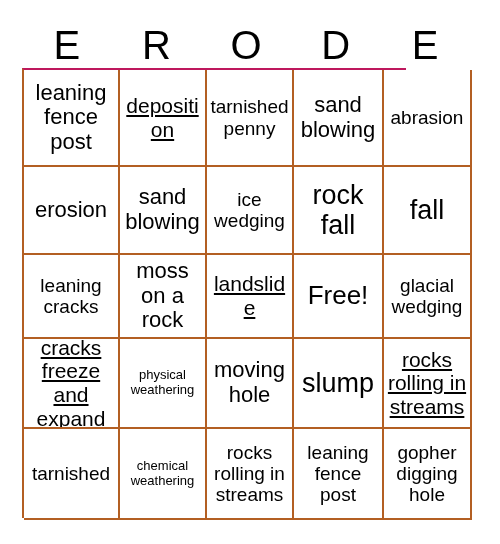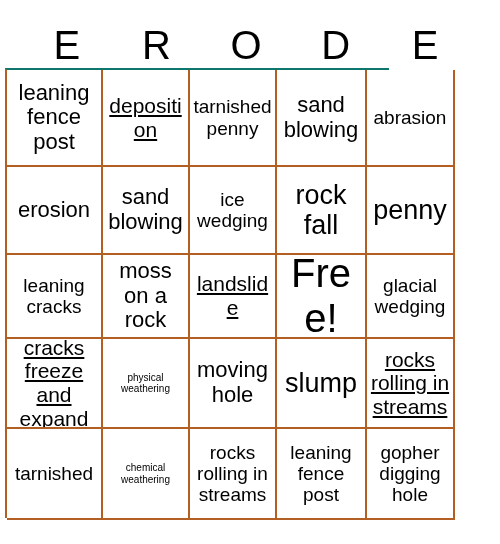--- a/index.html
+++ b/index.html
@@ -39,26 +39,26 @@
     color: #000000;
     font-weight: 400;
     font-family: "Liberation Sans", sans-serif;
     letter-spacing: 0px;
     user-select: none;
   }
 
   
   #bingo-grid {
     position: absolute;
-    left: 5px;
+    left: 22px;
     top: 68px;
     width: 384px;
     height: 450px;
     box-sizing: border-box;
-    border-top: 2px solid #0f766e;
+    border-top: 2px solid #be185d;
     border-left: 2px solid #b35f23;
     display: grid;
     grid-template-columns: 96px 87px 87px 90px 88px;
     grid-template-rows: 97px 88px 84px 90px 91px;
   }
 
   .bingo-cell {
     box-sizing: border-box;
     border-right: 2px solid #b35f23;
     border-bottom: 2px solid #b35f23;
@@ -73,26 +73,26 @@
   .cell-text {
     display: block;
     width: 100%;
     color: #000000;
     font-family: "Liberation Sans", sans-serif;
     line-height: 1.12;
     word-wrap: break-word;
   }
 
   
-  .fs-xs  { font-size: 10px; }
+  .fs-xs  { font-size: 13px; }
   .fs-s   { font-size: 21px; text-decoration: underline; }
   .fs-m   { font-size: 19px; }
   .fs-l   { font-size: 22px; }
   .fs-xl  { font-size: 27px; }
-  .fs-xxl { font-size: 40px; }
+  .fs-xxl { font-size: 26px; }
 </style>
 </head>
 <body>
 
 <div id="bingo-card">
 
   <div id="header-row">
     <div class="header-letter">E</div>
     <div class="header-letter">R</div>
     <div class="header-letter">O</div>
@@ -122,21 +122,21 @@
       <div class="bingo-cell">
         <span class="cell-text fs-l">sand blowing</span>
       </div>
       <div class="bingo-cell">
         <span class="cell-text fs-m">ice wedging</span>
       </div>
       <div class="bingo-cell">
         <span class="cell-text fs-xl">rock fall</span>
       </div>
       <div class="bingo-cell">
-        <span class="cell-text fs-xl">penny</span>
+        <span class="cell-text fs-xl">fall</span>
       </div>
       <div class="bingo-cell">
         <span class="cell-text fs-m">leaning cracks</span>
       </div>
       <div class="bingo-cell">
         <span class="cell-text fs-l">moss on a rock</span>
       </div>
       <div class="bingo-cell">
         <span class="cell-text fs-s">landslide</span>
       </div>

